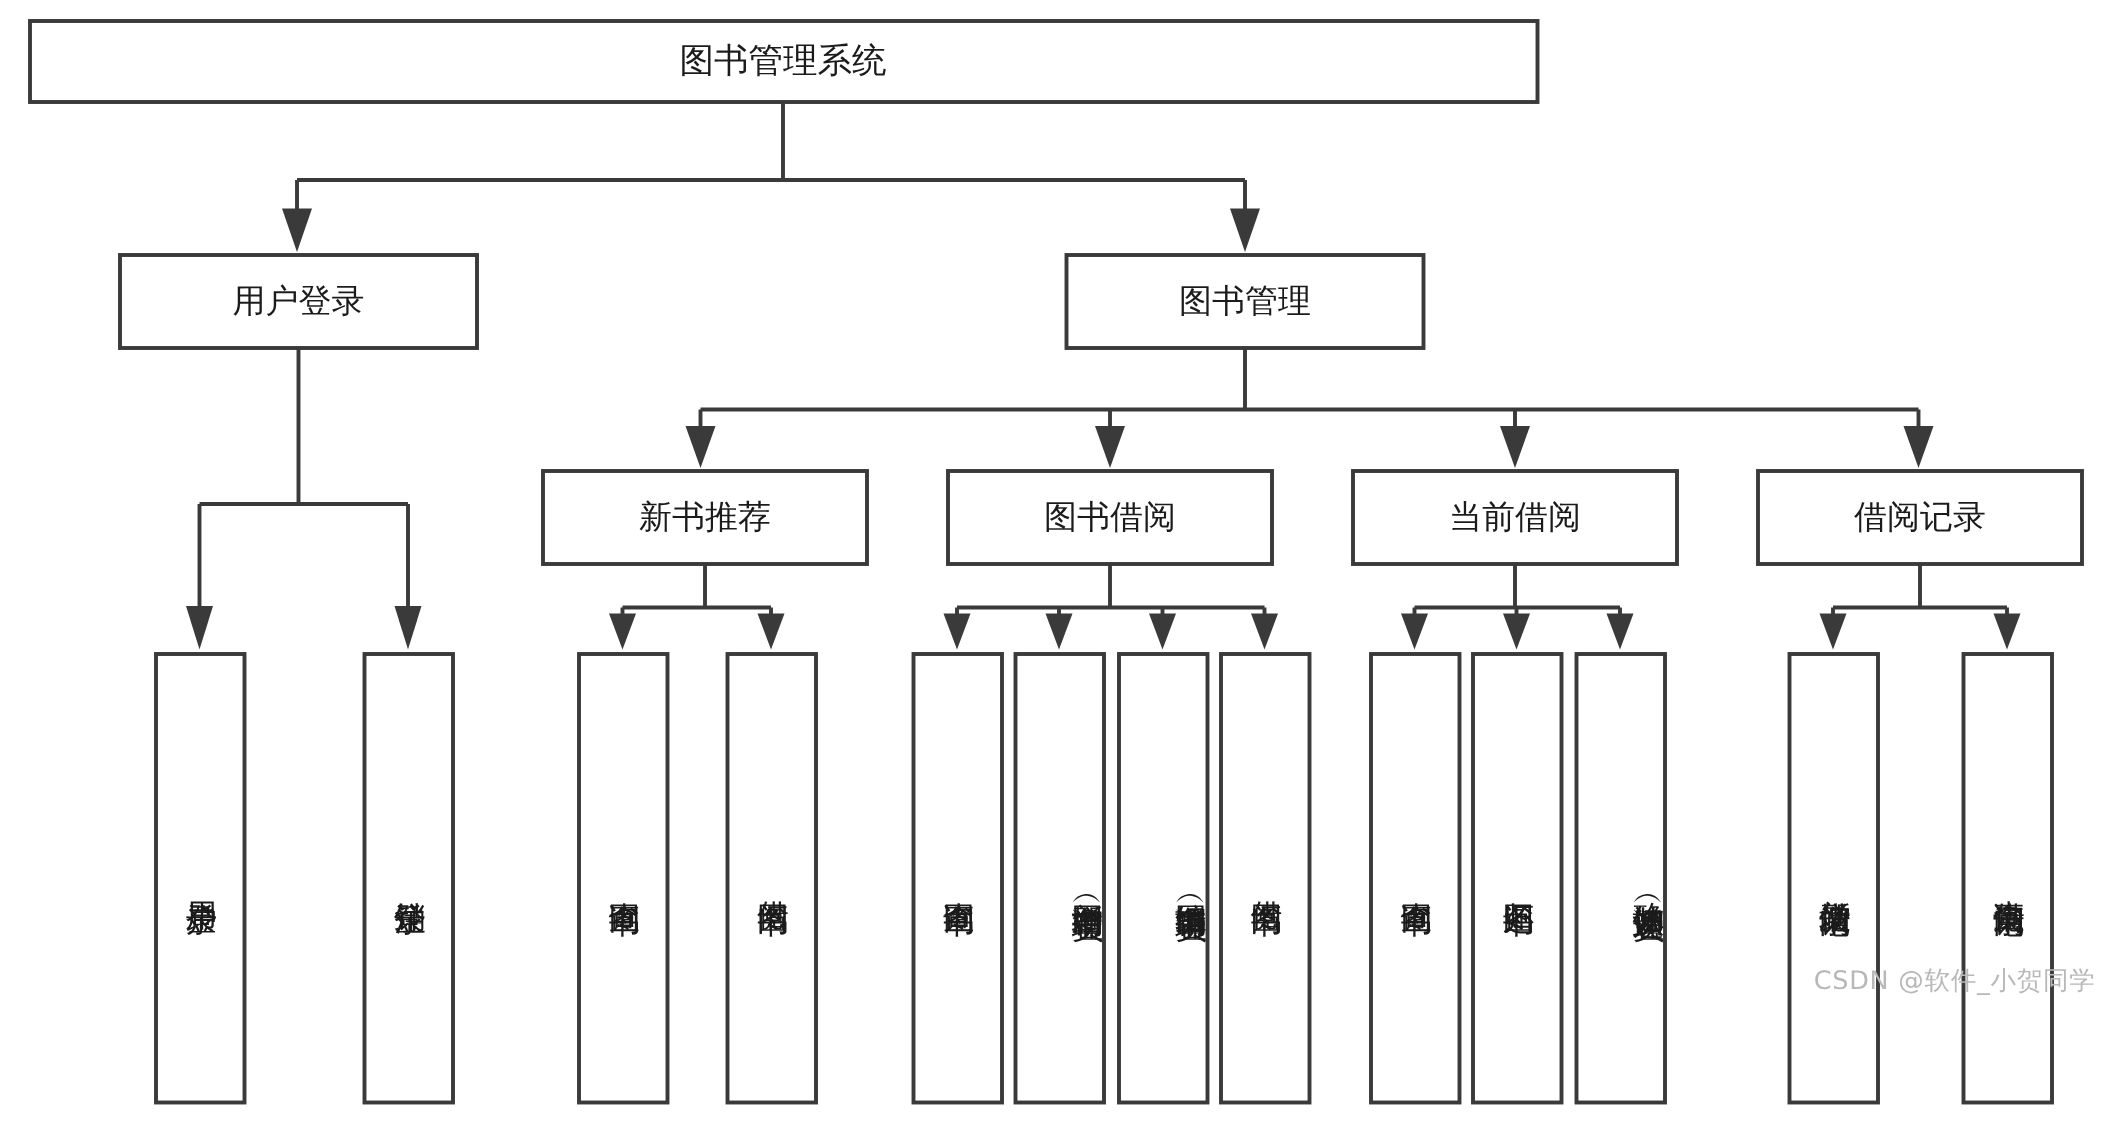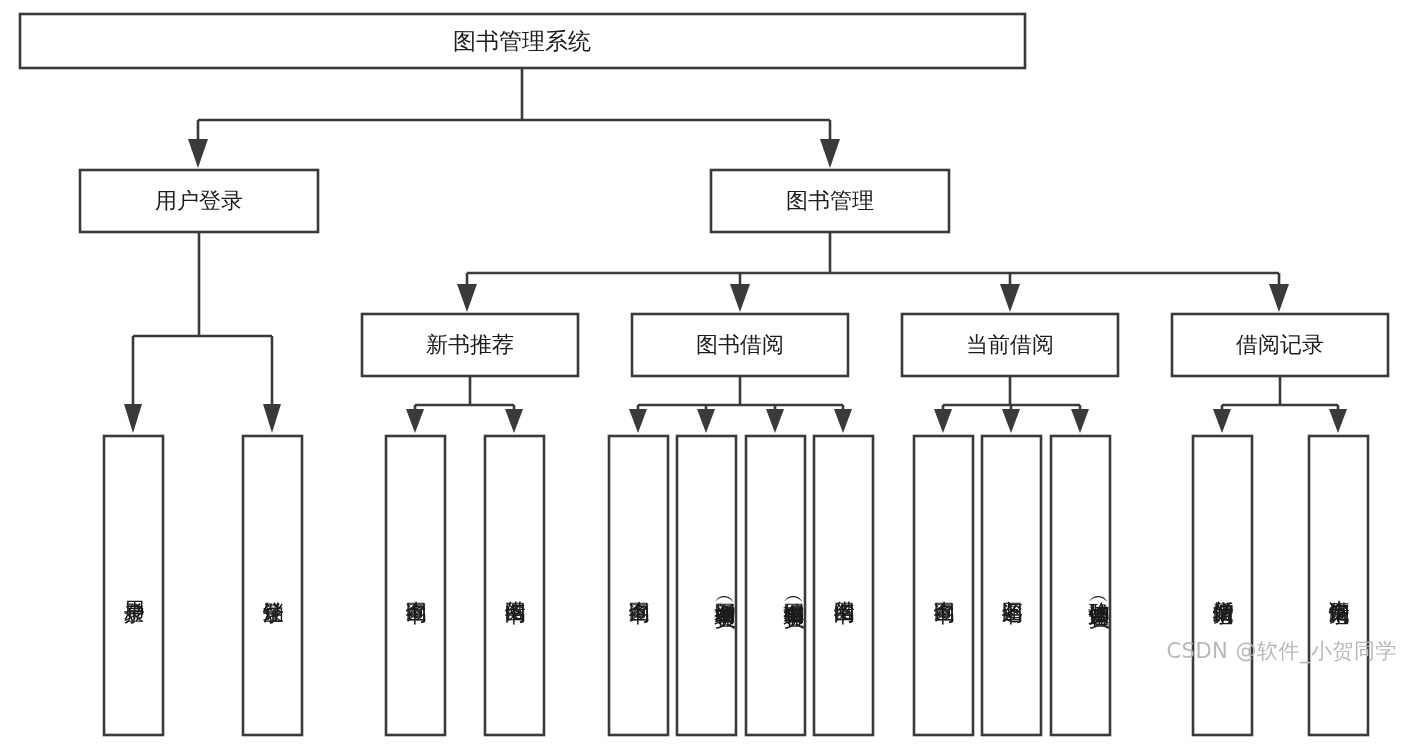--- a/index.html
+++ b/index.html
@@ -69,21 +69,21 @@
     white-space: nowrap;
     text-align: center;
     pointer-events: none;
     user-select: none;
   }
   .watermark {
     position: absolute;
     right: 8px;
     bottom: 6px;
     font-family: "DejaVu Sans", "Liberation Sans", sans-serif;
-    font-size: 21px;
+    font-size: 17px;
     color: #b8b8b8;
     letter-spacing: 0.5px;
     white-space: nowrap;
   }
 </style>
 </head>
 <body>
 
 <div id="diagram-root">
 

